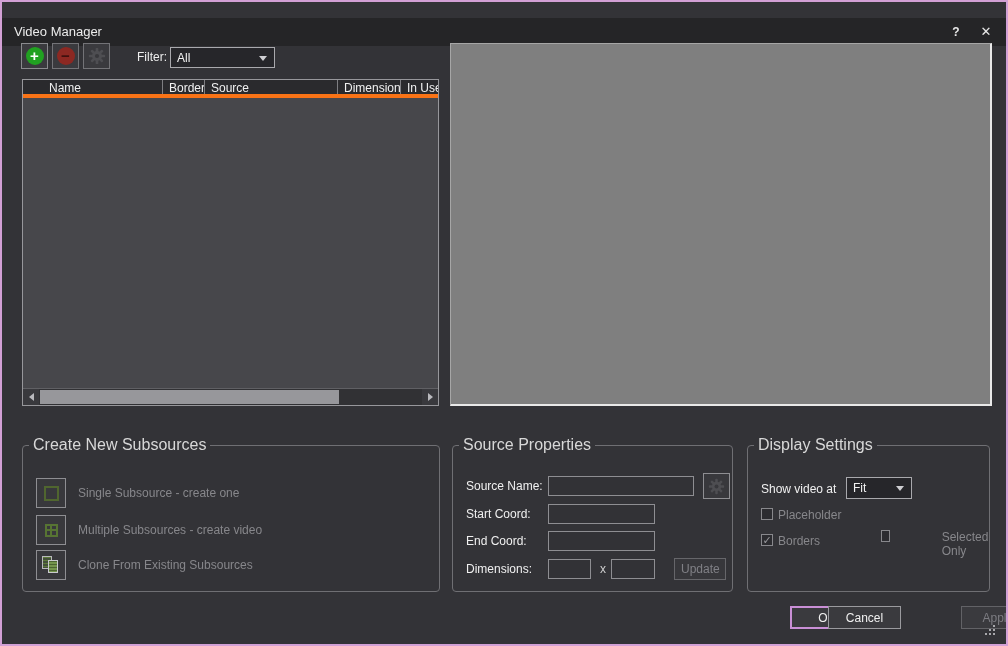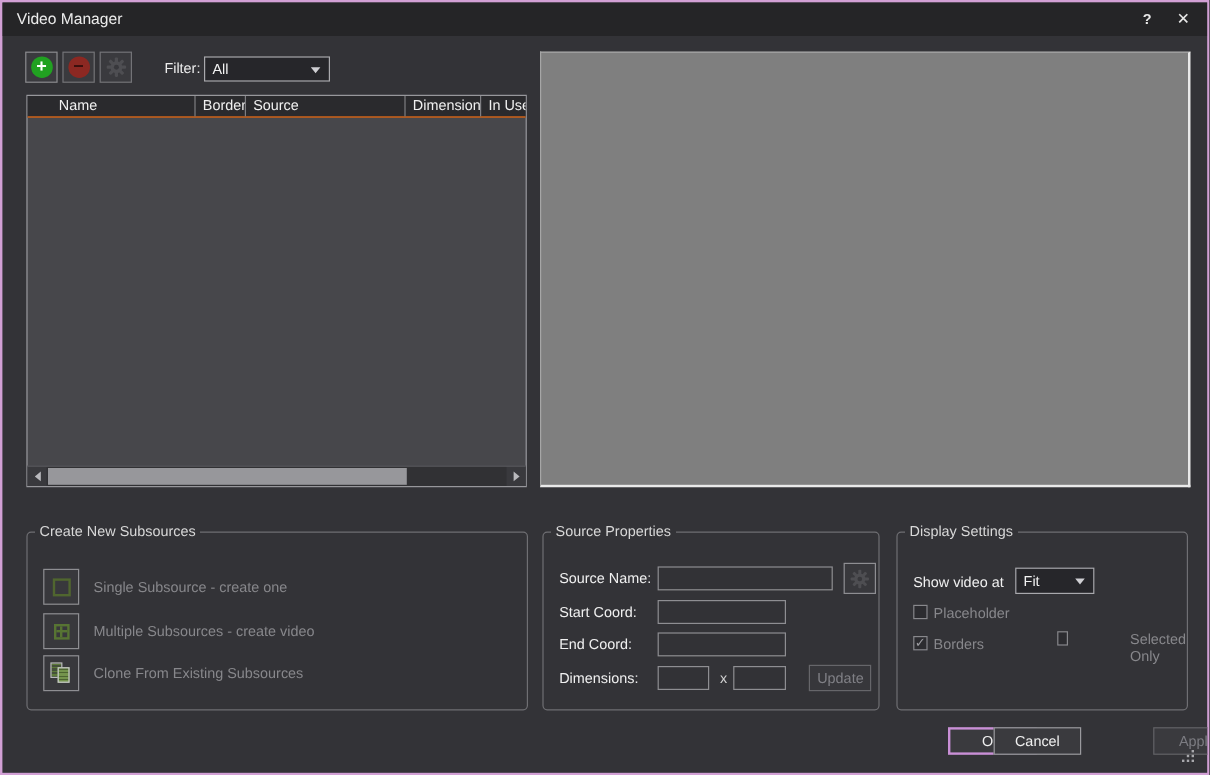--- a/index.html
+++ b/index.html
@@ -7,21 +7,21 @@
 
   .window {
     position:relative; width:1008px; height:646px;
     border:2px solid var(--window-border,#d2a0d5);
     background:var(--body-bg,#333337);
     font-family:"Liberation Sans",sans-serif; font-size:12px;
     color:var(--text,#f0f0f0); overflow:hidden;
   }
 
   
-  .titlebar { position:absolute; left:0; top:0; right:0; height:28px; background:var(--titlebar-bg,#252527); }
+  .titlebar { position:absolute; left:0; top:16px; right:0; height:28px; background:var(--titlebar-bg,#252527); }
   .title { position:absolute; left:12px; top:0; line-height:28px; font-size:13px; color:#ececec; }
   .tb-btn { position:absolute; top:0; width:28px; height:28px; text-align:center; line-height:28px; color:#e8e8e8; cursor:default; }
   .tb-help { right:36px; font-weight:bold; }
   .tb-close { right:6px; font-size:13px; }
 
   
   .tool-btn { position:absolute; top:41px; width:27px; height:26px; background:#3a3a3e;
     border:1px solid #8a8a8e; padding:0; display:flex; align-items:center; justify-content:center; }
   .tool-btn.dim { border-color:#737377; }
   .circle { width:18px; height:18px; border-radius:50%; display:flex; align-items:center; justify-content:center;
@@ -33,21 +33,21 @@
   .combo { background:#26262a; border:1px solid #a9a9ad; display:flex; align-items:center; position:absolute; }
   .combo-value { padding-left:6px; color:#f2f2f2; }
   .combo-arrow { position:absolute; right:7px; top:50%; margin-top:-2px; width:0; height:0;
     border-left:4px solid transparent; border-right:4px solid transparent; border-top:5px solid #cfcfd3; }
   .combo-filter { left:168px; top:45px; width:105px; height:21px; }
 
   
   .listview { position:absolute; left:20px; top:77px; width:417px; height:327px;
     border:1px solid #97979b; background:var(--list-bg,#47474b); display:flex; flex-direction:column; }
   .list-header { display:flex; height:18px; background:var(--header-bg,#2a2a2d);
-    border-bottom:1px solid #f97316; flex-shrink:0; }
+    border-bottom:4px solid #f97316; flex-shrink:0; }
   .hcell { line-height:17px; color:#f0f0f0; padding-left:6px; border-right:1px solid #7e7e82;
     white-space:nowrap; overflow:hidden; }
   .hc-name { width:140px; padding-left:26px; }
   .hc-border { width:42px; }
   .hc-source { width:133px; }
   .hc-dims { width:63px; }
   .hc-inuse { flex:1; border-right:none; }
   .list-body { flex:1; }
   .hscroll { height:17px; flex-shrink:0; display:flex; background:#39393d; border-top:1px solid #606064; align-items:stretch; }
   .scroll-btn { width:16px; display:flex; align-items:center; justify-content:center; background:#39393d; border:none; padding:0; }
@@ -58,21 +58,21 @@
 
   
   .preview { position:absolute; left:448px; top:41px; width:542px; height:363px;
     background:var(--preview-bg,#7f7f7f);
     border-top:1px solid #a6a6a6; border-left:1px solid #a6a6a6;
     border-right:2px solid #e9e9e9; border-bottom:2px solid #e9e9e9; }
 
   
   fieldset.group { position:absolute; top:434px; height:156px; margin:0; padding:0;
     border:1px solid #6f6f73; border-radius:4px; }
-  fieldset.group legend { margin-left:6px; padding:0 4px; color:#d8d8d8; font-size:12px; }
+  fieldset.group legend { margin-left:6px; padding:0 4px; color:#d8d8d8; font-size:16px; }
   .g-create { left:20px; width:418px; }
   .g-props { left:450px; width:281px; }
   .g-display { left:745px; width:243px; }
 
   .create-row { position:absolute; left:13px; display:flex; align-items:center; }
   .icon-btn { width:30px; height:30px; background:#38383c; border:1px solid #8e8e92;
     display:flex; align-items:center; justify-content:center; padding:0; flex-shrink:0; }
   .create-label { margin-left:12px; color:var(--disabled-text,#87878b); }
   .icon-square { width:15px; height:15px; border:2px solid var(--icon-green,#50662f); }
   .icon-grid { width:13px; height:13px; border:2px solid #577433;

